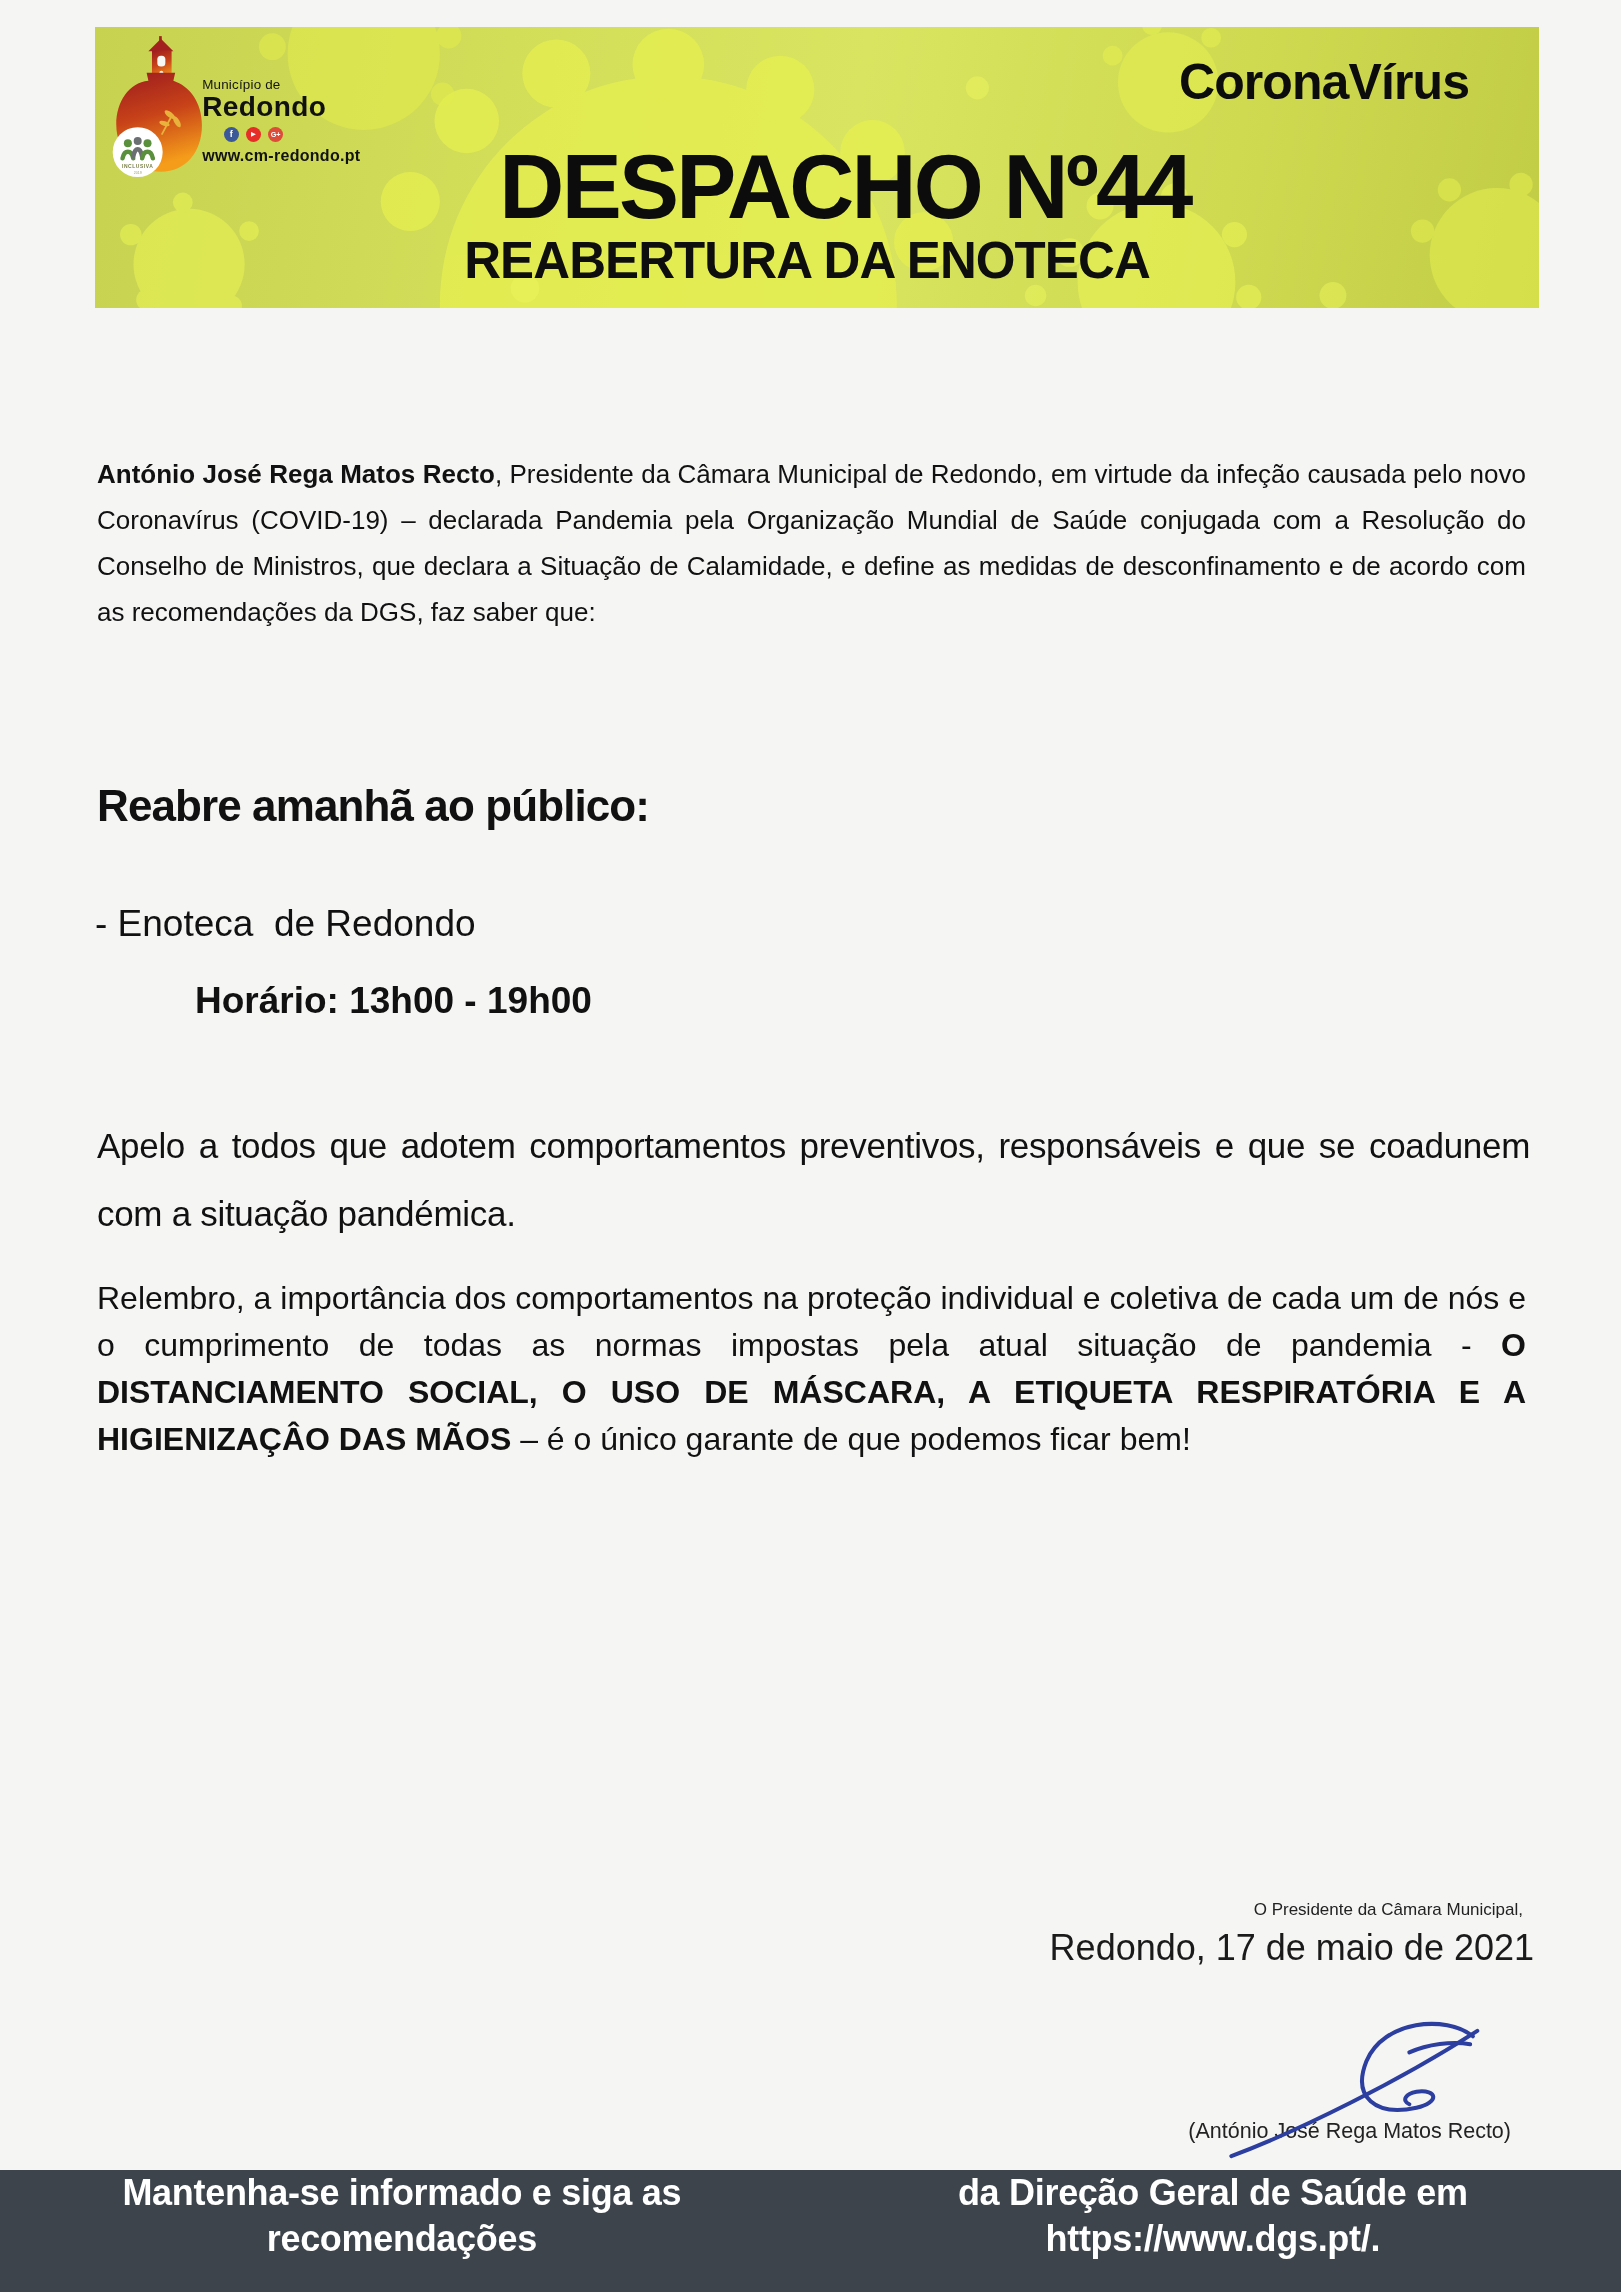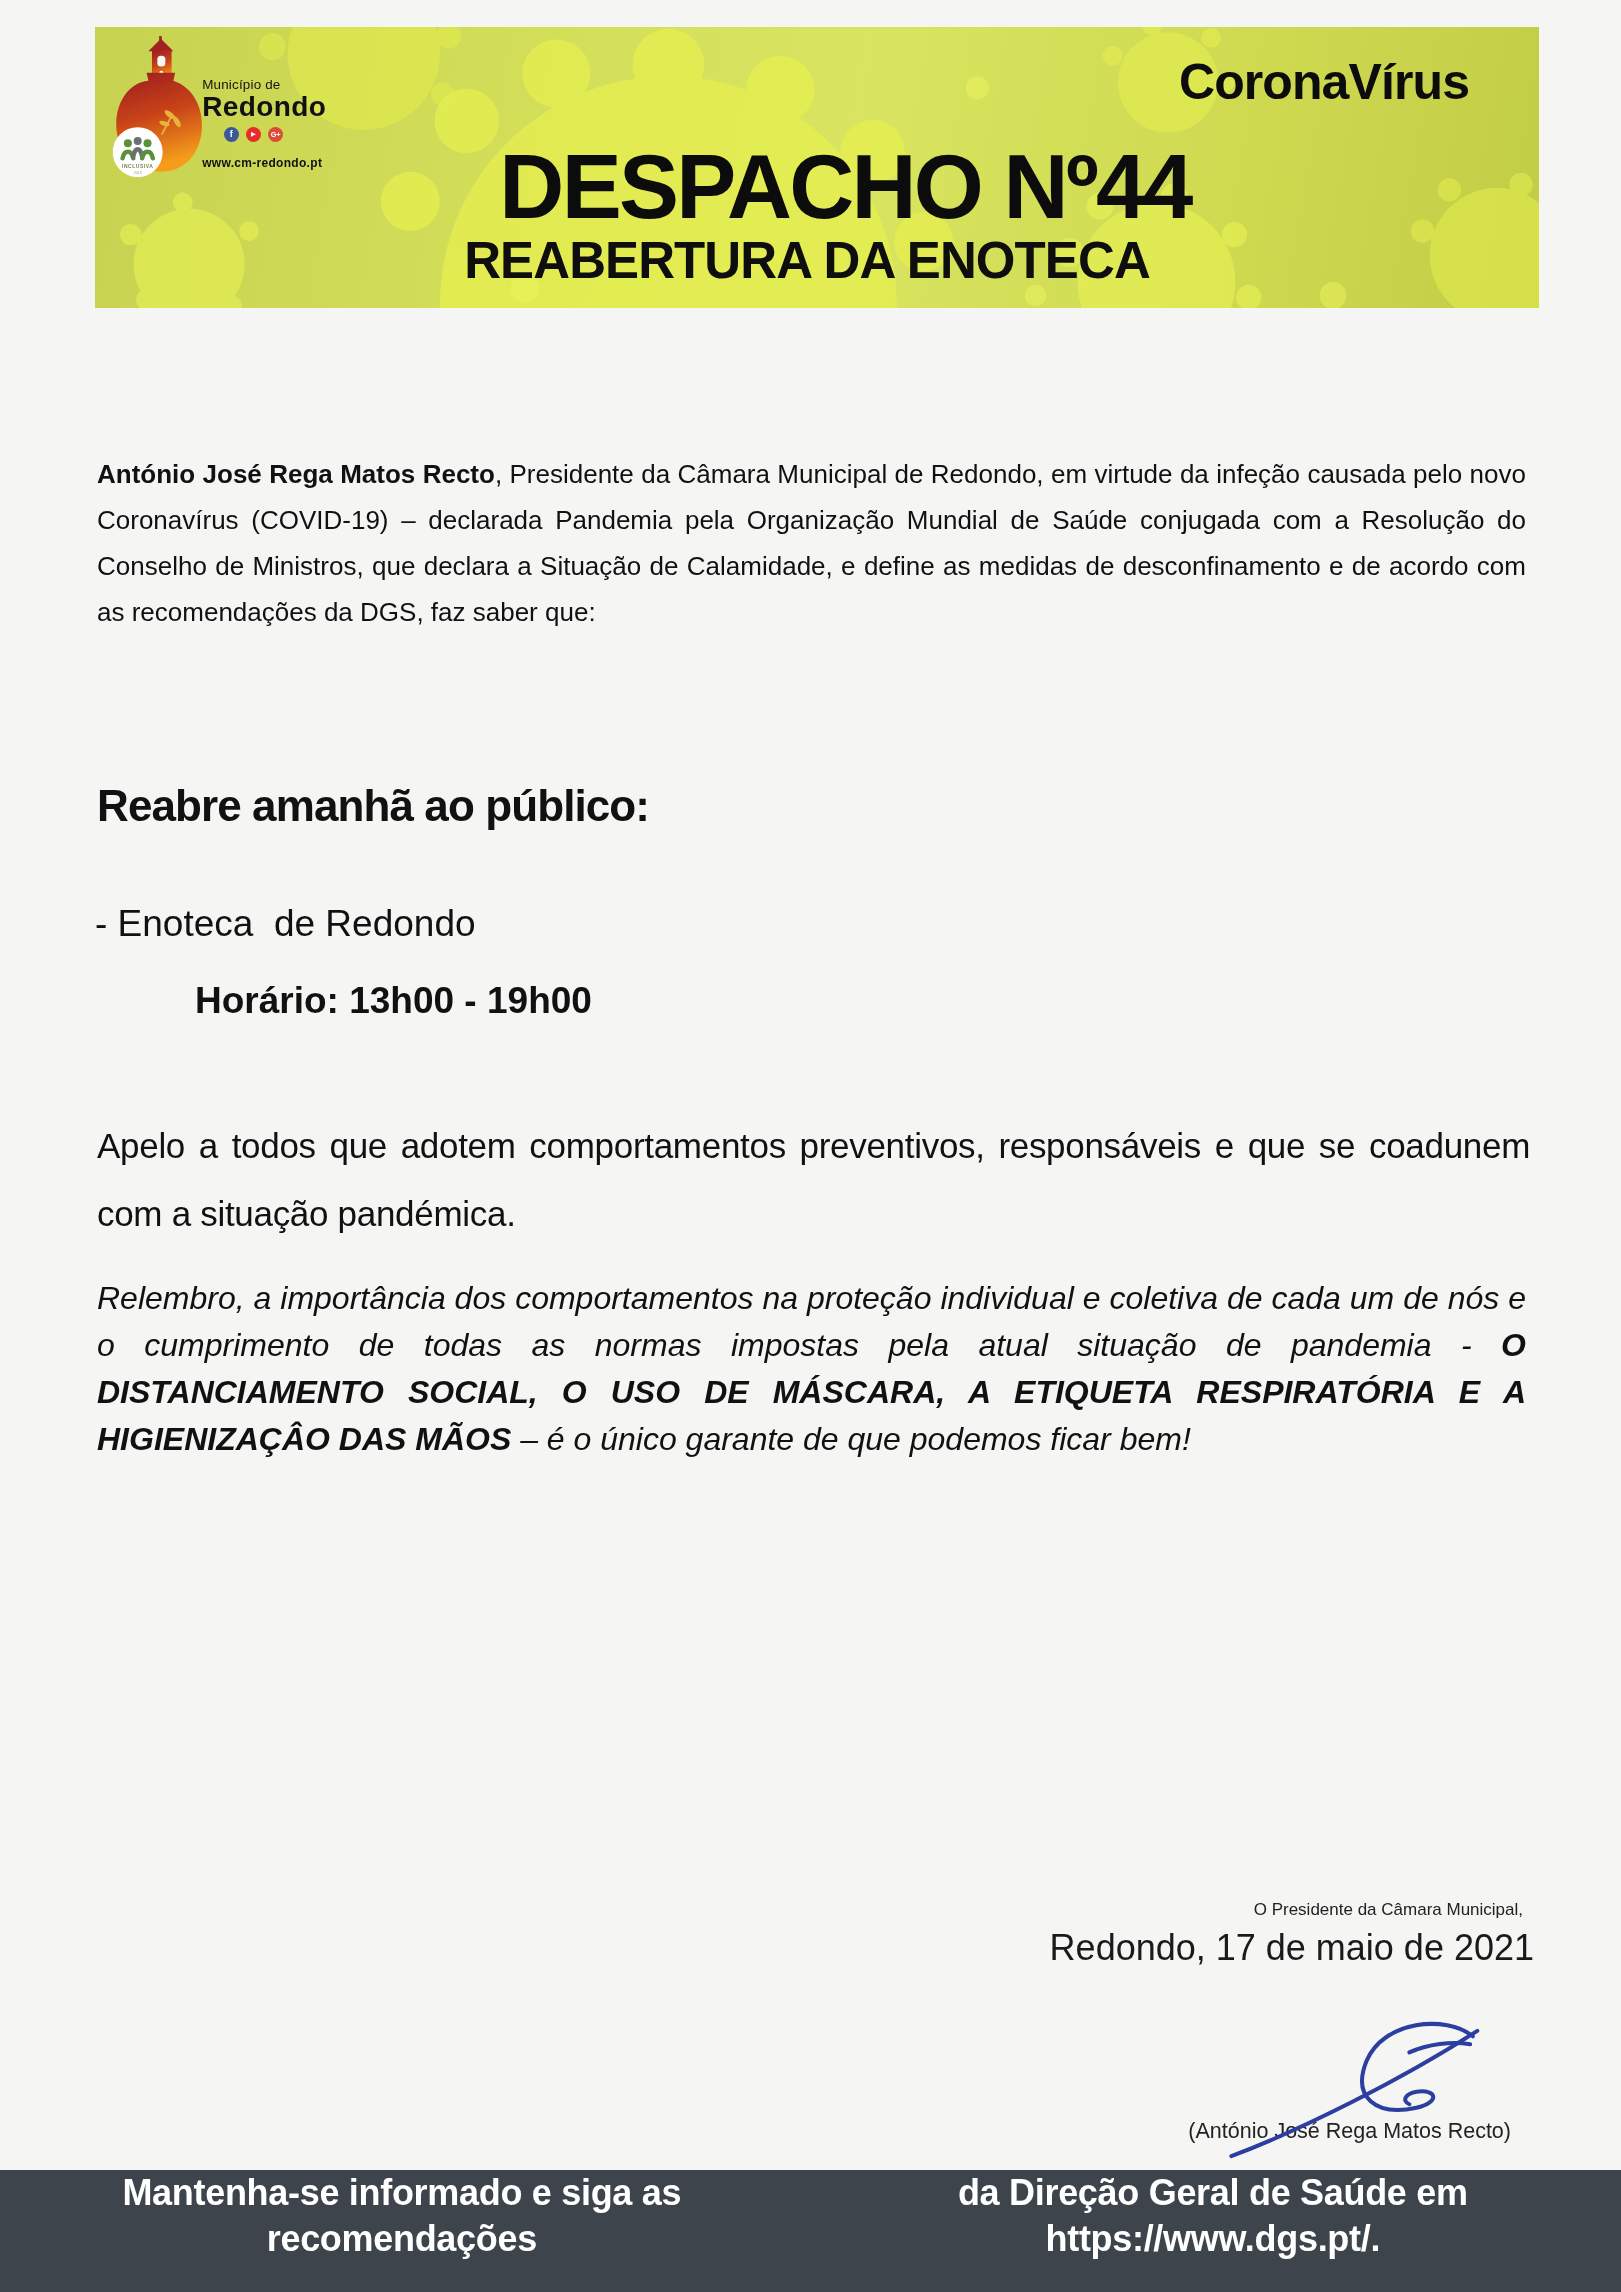--- a/index.html
+++ b/index.html
@@ -23,21 +23,21 @@
   .logo-art{position:absolute;left:0;top:0;width:116px;height:143px;}
   .logo-text{position:absolute;left:100px;top:41px;width:206px;}
   .muni-small{font-size:13.4px;color:#151515;letter-spacing:0.2px;}
   .muni-name{font-size:28px;font-weight:bold;color:#111;letter-spacing:0.4px;margin-top:-0.9px;}
   .social-row{margin-top:3.6px;margin-left:21.5px;display:flex;gap:7.2px;}
   .soc{width:15px;height:15px;border-radius:50%;color:#fff;font-size:9px;font-weight:bold;
        display:flex;align-items:center;justify-content:center;line-height:1;}
   .soc.fb{background:#3b5998;}
   .soc.yt{background:#e62d27;font-size:6.3px;}
   .soc.gp{background:#dd4b39;font-size:7.2px;}
-  .website{font-size:12px;font-weight:bold;color:#121212;margin-top:14px;letter-spacing:0.3px;}
+  .website{font-size:16px;font-weight:bold;color:#121212;margin-top:5px;letter-spacing:0.3px;}
 
   .banner-title{
     position:absolute;left:0;top:115px;width:1444px;text-align:center;
     font-size:90px;font-weight:800;letter-spacing:-2.7px;color:#0c0c0c;line-height:1;padding-left:28px;
   }
   .banner-subtitle{
     position:absolute;left:0;top:208px;width:1424px;text-align:center;
     font-size:51px;font-weight:700;letter-spacing:-0.9px;color:#0e0e0e;line-height:1;
   }
   .corona{position:absolute;right:36px;top:29px;text-align:center;width:358px;}
@@ -47,21 +47,21 @@
   
   .p1{top:451px;left:97px;width:1429px;font-size:26px;line-height:46px;
       text-align:justify;text-align-last:left;margin:0;}
   .p1 b{font-weight:bold;}
   .reabre{top:781px;left:97px;font-size:44px;font-weight:bold;letter-spacing:-0.9px;margin:0;}
   .enoteca{top:903px;left:95px;font-size:37px;font-weight:normal;white-space:pre-wrap;}
   .horario{top:980px;left:195px;font-size:37px;font-weight:bold;}
   .p2{top:1112px;left:97px;width:1433px;font-size:35px;line-height:68px;
       text-align:justify;text-align-last:left;margin:0;letter-spacing:-0.3px;}
   .p3{top:1275px;left:97px;width:1429px;font-size:32px;line-height:47px;
-      text-align:justify;text-align-last:left;margin:0;font-style:italic;}
+      text-align:justify;text-align-last:left;margin:0;}
   .p3 b{font-weight:bold;}
 
   
   .date{top:1927px;right:88px;font-size:36px;color:#1a1a1a;}
   .role{top:1900px;right:99px;font-size:17px;color:#222;margin-left:20px;}
   .sig-name{top:2119px;right:111px;font-size:21.5px;color:#222;}
   .sig{left:1191px;top:2013px;width:349px;height:161px;}
 
   
   .footer{

